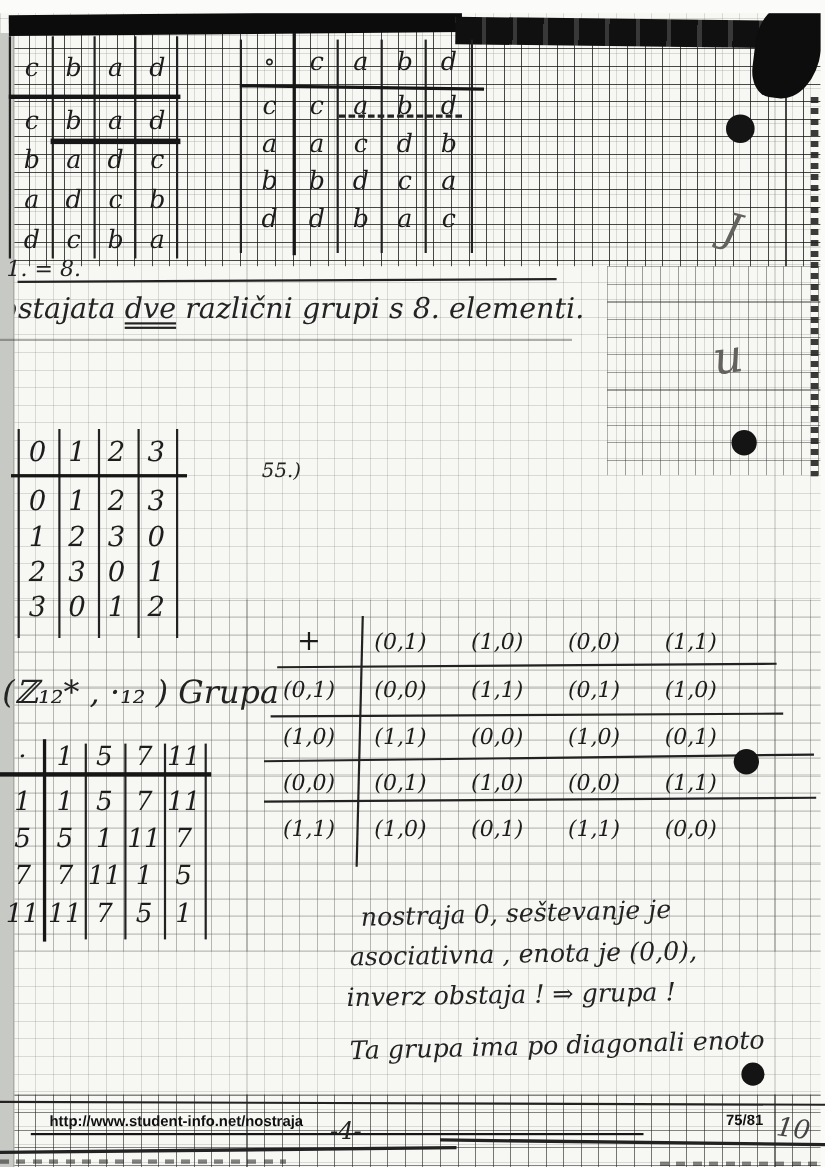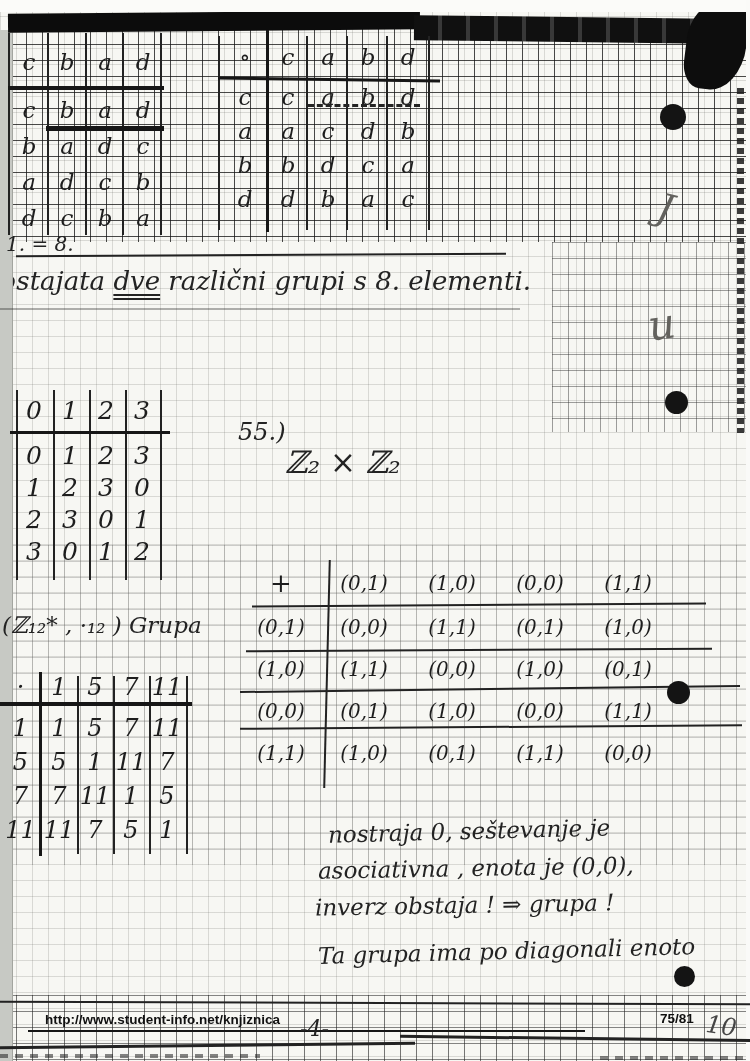--- a/index.html
+++ b/index.html
@@ -215,26 +215,25 @@
         <span class="cell">2</span>
       </div>
     </div>
   <div class="ln ln-v" style="left:16px;top:390px;height:190px;"></div>
   <div class="ln ln-v" style="left:53px;top:390px;height:190px;"></div>
   <div class="ln ln-v" style="left:89px;top:390px;height:190px;"></div>
   <div class="ln ln-v" style="left:125px;top:390px;height:190px;"></div>
   <div class="ln ln-v" style="left:160px;top:390px;height:190px;"></div>
   <div class="ln ln-h thick" style="left:10px;top:431px;width:160px;height:3px;"></div>
 
-  <div class="hw" style="left:238px;top:418px;font-size:24px;">55.)</div>
+  <div class="hw" style="left:238px;top:418px;font-size:18px;">55.)</div>
   <div class="hw" style="left:285px;top:444px;font-size:24px;display:flex;align-items:baseline;">
-    <span style="font-size:31px;">ℤ₂ × ℤ₂</span>
   </div>
 
-  <div class="hw" style="left:2px;top:612px;font-size:23px;">(ℤ₁₂* , ·₁₂ )   Grupa</div>
+  <div class="hw" style="left:2px;top:612px;font-size:29px;">(ℤ₁₂* , ·₁₂ )   Grupa</div>
 
   <div class="tbl tbl-z12">
       <div class="t-row">
         <span class="cell">·</span>
         <span class="cell">1</span>
         <span class="cell">5</span>
         <span class="cell">7</span>
         <span class="cell">11</span>
       </div>
       <div class="t-row">
@@ -315,21 +314,21 @@
   <div class="ln ln-h" style="left:246px;top:649px;width:466px;transform:rotate(-.3deg);"></div>
   <div class="ln ln-h" style="left:240px;top:688px;width:500px;transform:rotate(-.7deg);"></div>
   <div class="ln ln-h" style="left:240px;top:726px;width:502px;transform:rotate(-.4deg);"></div>
 
   <div class="hw" style="left:328px;top:818px;font-size:23px;transform:rotate(-1.5deg);">nostraja 0,  seštevanje je</div>
   <div class="hw" style="left:318px;top:855px;font-size:23px;transform:rotate(-1deg);">asociativna , enota je (0,0),</div>
   <div class="hw" style="left:315px;top:892px;font-size:23px;transform:rotate(-1deg);">inverz obstaja !  ⇒ grupa !</div>
   <div class="hw" style="left:318px;top:938px;font-size:23px;transform:rotate(-1.5deg);">Ta grupa ima po diagonali enoto</div>
 
   <div class="ln ln-h" style="left:0;top:1002px;width:750px;transform:rotate(.2deg);"></div>
-  <div class="footer-url">http://www.student-info.net/knjiznica</div>
+  <div class="footer-url">http://www.student-info.net/nostraja</div>
   <div class="ln ln-h" style="left:28px;top:1030px;width:557px;background:#161616;"></div>
   <div class="hw" style="left:300px;top:1016px;font-size:22px;">-4-</div>
   <div class="footer-page">75/81</div>
   <div class="hw" style="left:706px;top:1012px;font-size:24px;color:#454545;transform:rotate(8deg);">10</div>
   <div class="ln ln-h" style="left:-5px;top:1044px;width:420px;height:3px;transform:rotate(-.6deg);"></div>
   <div class="ln ln-h" style="left:400px;top:1037px;width:360px;height:3px;transform:rotate(.7deg);"></div>
 
 </div>
 
 </body></html>

